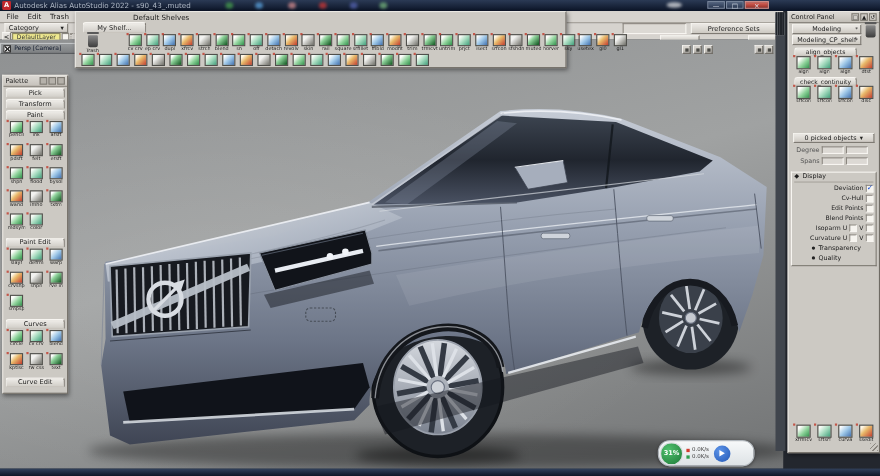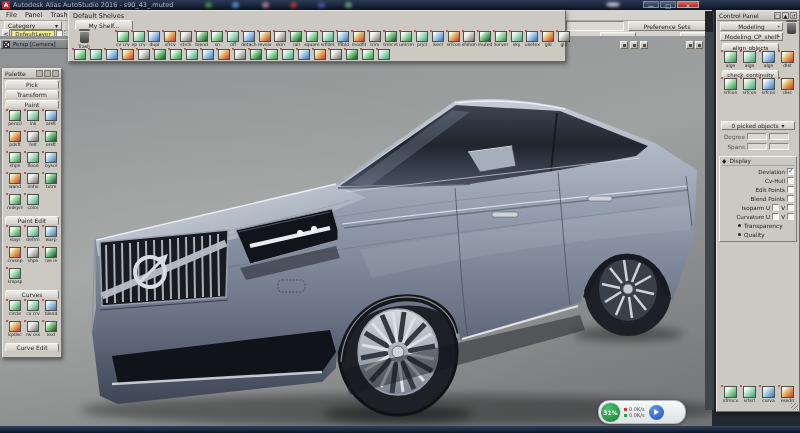--- a/index.html
+++ b/index.html
@@ -59,21 +59,21 @@
   .tlab{font-size:4.5px;color:#1d1d1d;white-space:nowrap;overflow:hidden;max-width:16px;line-height:5px;}
   .i0 .ticon{background:linear-gradient(135deg,#fdfdfb 18%,#8fd39b 55%,#2f8f4a);}
   .i1 .ticon{background:linear-gradient(135deg,#f6fbf6 15%,#a8dcc0 50%,#3e9e7a);}
   .i2 .ticon{background:linear-gradient(135deg,#ffffff 10%,#9fc8e8 50%,#3f6fae);}
   .i3 .ticon{background:linear-gradient(135deg,#fff8e8 15%,#e8b96a 45%,#c23b2e);}
   .i4 .ticon{background:linear-gradient(135deg,#f2f2f0 30%,#b9b9b4 60%,#6e6e68);}
   .i5 .ticon{background:linear-gradient(135deg,#ffffff 15%,#8fd39b 40%,#20662f 90%);}
   .trash{position:relative;width:9px;height:11px;background:linear-gradient(#8a8a8a,#3d3d3d);border-radius:1px 1px 2px 2px;}
   .trash::before{content:"";position:absolute;top:-3px;left:-1px;right:-1px;height:2px;background:#5a5a5a;border-radius:1px;}
   
-  .shelves{left:68px;top:10px;width:498px;height:52px;z-index:6;}
+  .shelves{left:68px;top:10px;width:447px;height:52px;z-index:6;padding-left:48px;}
   .sh-title{font-size:6.5px;color:#1c1c1c;padding:1px 0 0 4px;}
   .sh-tab{left:6px;top:9px;width:58px;height:10px;font-size:6px;text-align:center;line-height:9px;color:#222;}
   .sh-trash{left:5px;top:21px;width:20px;display:flex;flex-direction:column;align-items:center;gap:1px;}
   .sh-row1{left:46px;top:20px;display:flex;}
   .sh-row1 .cell{width:15.75px;}
   .sh-row1 .ticon{width:12px;height:11px;}
   .sh-row2{left:3px;top:38px;display:flex;}
   .sh-row2 .cell{width:16px;}
   .sh-row2 .ticon{width:12px;height:11px;}
   
@@ -120,37 +120,37 @@
   .rightstrip{left:794px;top:22px;width:6px;height:120px;background:#b9b6b0;border:1px solid #7e7a73;box-sizing:border-box;}
   .rightstrip span{display:block;width:4px;height:4px;margin:2px auto 0;background:#d8d5cf;border:1px solid #6f6b64;box-sizing:border-box;}
   
   .bottombar{left:0;top:426px;width:800px;height:7px;background:linear-gradient(#31415c,#0d1524);}
 </style>
 </head>
 <body>
 
 <div class="abs titlebar">
   <div class="abs tb-logo">A</div>
-  <div class="abs tb-title"><span>Autodesk Alias AutoStudio 2016</span><span> - </span><span>s90_43_.muted</span></div>
+  <div class="abs tb-title"><span>Autodesk Alias AutoStudio 2022</span><span> - </span><span>s90_43_.muted</span></div>
   <span class="abs blurdot" style="left:205px;top:2px;width:7px;height:6px;background:#4caf50"></span>
   <span class="abs blurdot" style="left:232px;top:2px;width:7px;height:6px;background:#64b5f6"></span>
   <span class="abs blurdot" style="left:262px;top:2px;width:7px;height:6px;background:#ef9a9a"></span>
   <span class="abs blurdot" style="left:290px;top:2px;width:7px;height:6px;background:#e53935"></span>
   <span class="abs blurdot" style="left:318px;top:2px;width:7px;height:6px;background:#5c6bc0"></span>
   <span class="abs blurdot" style="left:345px;top:2px;width:7px;height:6px;background:#81c784"></span>
   <span class="abs blurdot" style="left:606px;top:2px;width:14px;height:5px;background:#ffffff"></span>
   <div class="abs tb-btn" style="left:643px;width:16px;">—</div>
   <div class="abs tb-btn" style="left:660px;width:16px;">□</div>
   <div class="abs tb-btn tb-close" style="left:677px;width:22px;">×</div>
 </div>
 
 <div class="abs menubar">
 
 <span class="menu-item i0">File</span>
-    <span class="menu-item i1">Panel</span>
+    <span class="menu-item i1">Edit</span>
     <span class="menu-item i2">Trash</span>
     <span class="menu-item i3">Layouts</span>
   </div>
 
 <div class="abs toolzone">
   <div class="abs bev cat-box">
     <span class="small-txt">Category</span>
     <span class="small-txt">▾</span>
   </div>
   <div class="abs layer-row">

